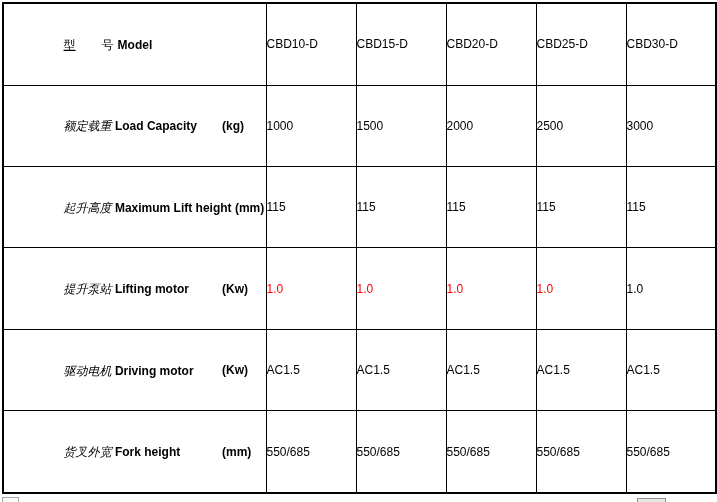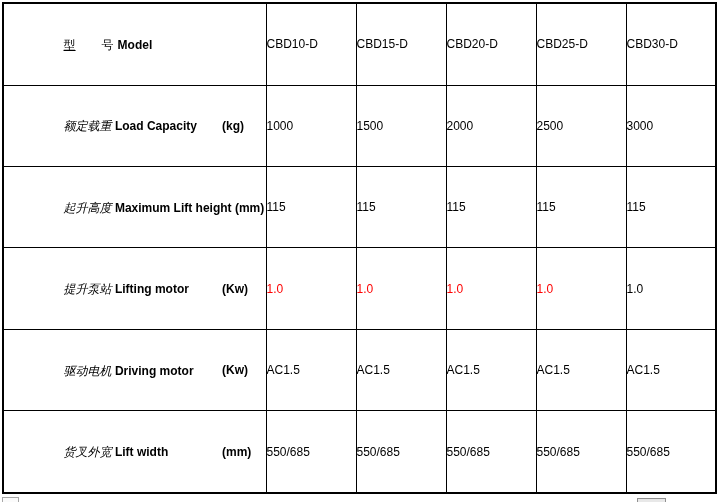--- a/index.html
+++ b/index.html
@@ -108,21 +108,21 @@
       <td class="val">AC1.5</td>
       <td class="val">AC1.5</td>
       <td class="val">AC1.5</td>
       <td class="val">AC1.5</td>
       <td class="val">AC1.5</td>
     </tr>
 
 
     <tr>
       <td class="label">
-        <span class="zh">货叉外宽 </span><span class="en b">Lift width</span><span class="unit u-tab">(mm)</span>
+        <span class="zh">货叉外宽 </span><span class="en b">Fork height</span><span class="unit u-tab">(mm)</span>
       </td>
       <td class="val">550/685</td>
       <td class="val">550/685</td>
       <td class="val">550/685</td>
       <td class="val">550/685</td>
       <td class="val">550/685</td>
     </tr>
 
   </tbody>
     </table>

